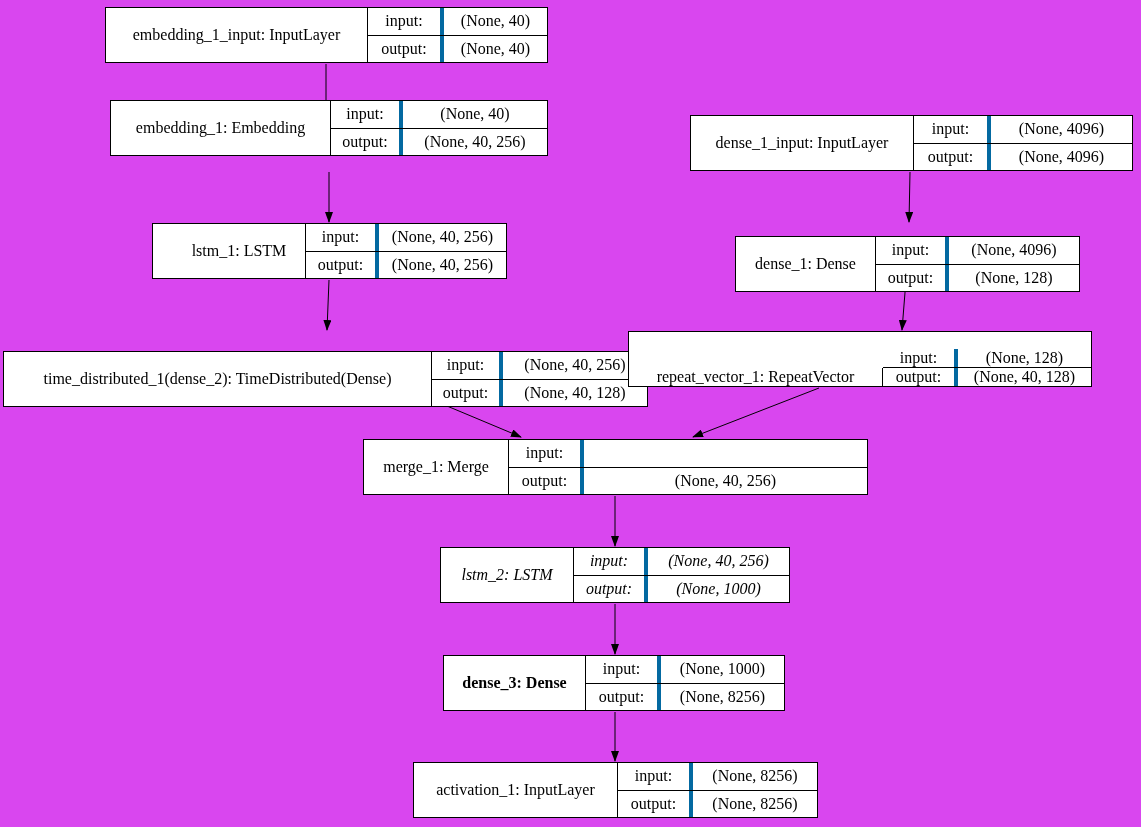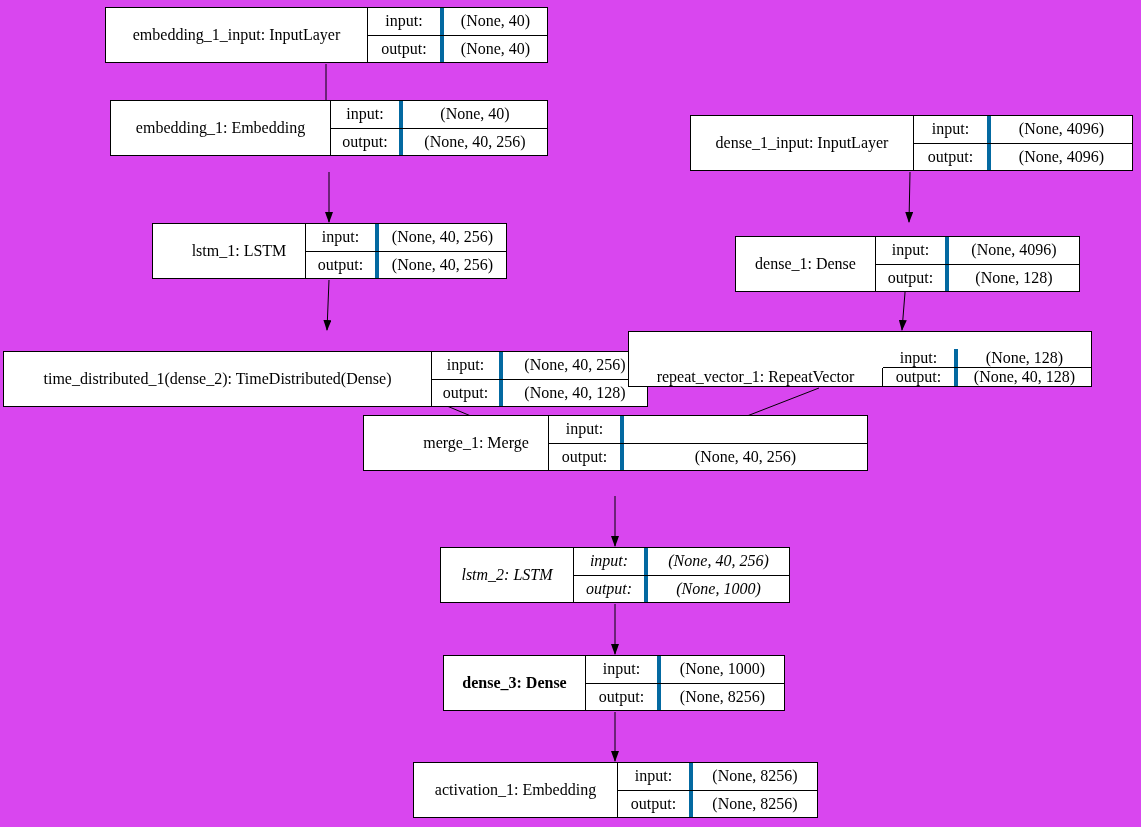--- a/index.html
+++ b/index.html
@@ -69,21 +69,21 @@
     padding: 0 4px;
   }
   
   .n0  { left:105px; top:7px;   width:443px; } .n0 .lbl { width:262px; } .n0 .key { width:76px; }
   .n1  { left:110px; top:100px; width:438px; } .n1 .lbl { width:220px; } .n1 .key { width:72px; }
   .n2  { left:152px; top:223px; width:355px;padding-left:20px; } .n2 .lbl { width:133px; } .n2 .key { width:73px; }
   .n3  { left:3px;   top:331px; width:645px;margin-top:20px; } .n3 .lbl { width:428px; } .n3 .key { width:71px; }
   .n4  { left:690px; top:115px; width:443px; } .n4 .lbl { width:223px; } .n4 .key { width:77px; }
   .n5  { left:735px; top:236px; width:345px; } .n5 .lbl { width:140px; } .n5 .key { width:73px; }
   .n6  { left:628px; top:331px; width:464px;align-items:flex-end; } .n6 .lbl { width:254px; } .n6 .key { width:75px; }
-  .n7  { left:363px; top:415px; width:505px;padding-left:40px; } .n7 .lbl { width:145px; } .n7 .key { width:75px; }
+  .n7  { left:363px; top:439px; width:505px; } .n7 .lbl { width:145px; } .n7 .key { width:75px; }
   .n8  { left:440px; top:547px; width:350px;font-style:italic; } .n8 .lbl { width:133px; } .n8 .key { width:74px; }
   .n9  { left:443px; top:655px; width:342px; } .n9 .lbl { width:142px;font-weight:bold; } .n9 .key { width:75px; }
   .n10 { left:413px; top:762px; width:405px; } .n10 .lbl { width:204px; } .n10 .key { width:75px; }
   .edges line { stroke: #000; stroke-width: 1; }
 </style>
 </head>
 <body>
 
 <div class="canvas">
 
@@ -238,21 +238,21 @@
         <div class="val">(None, 1000)</div>
       </div>
       <div class="row">
         <div class="key">output:</div>
         <div class="val">(None, 8256)</div>
       </div>
     </div>
   </div>
 
   <div class="node n10">
-    <div class="lbl">activation_1: Embedding</div>
+    <div class="lbl">activation_1: InputLayer</div>
     <div class="io">
       <div class="row">
         <div class="key">input:</div>
         <div class="val">(None, 8256)</div>
       </div>
       <div class="row">
         <div class="key">output:</div>
         <div class="val">(None, 8256)</div>
       </div>
     </div>

